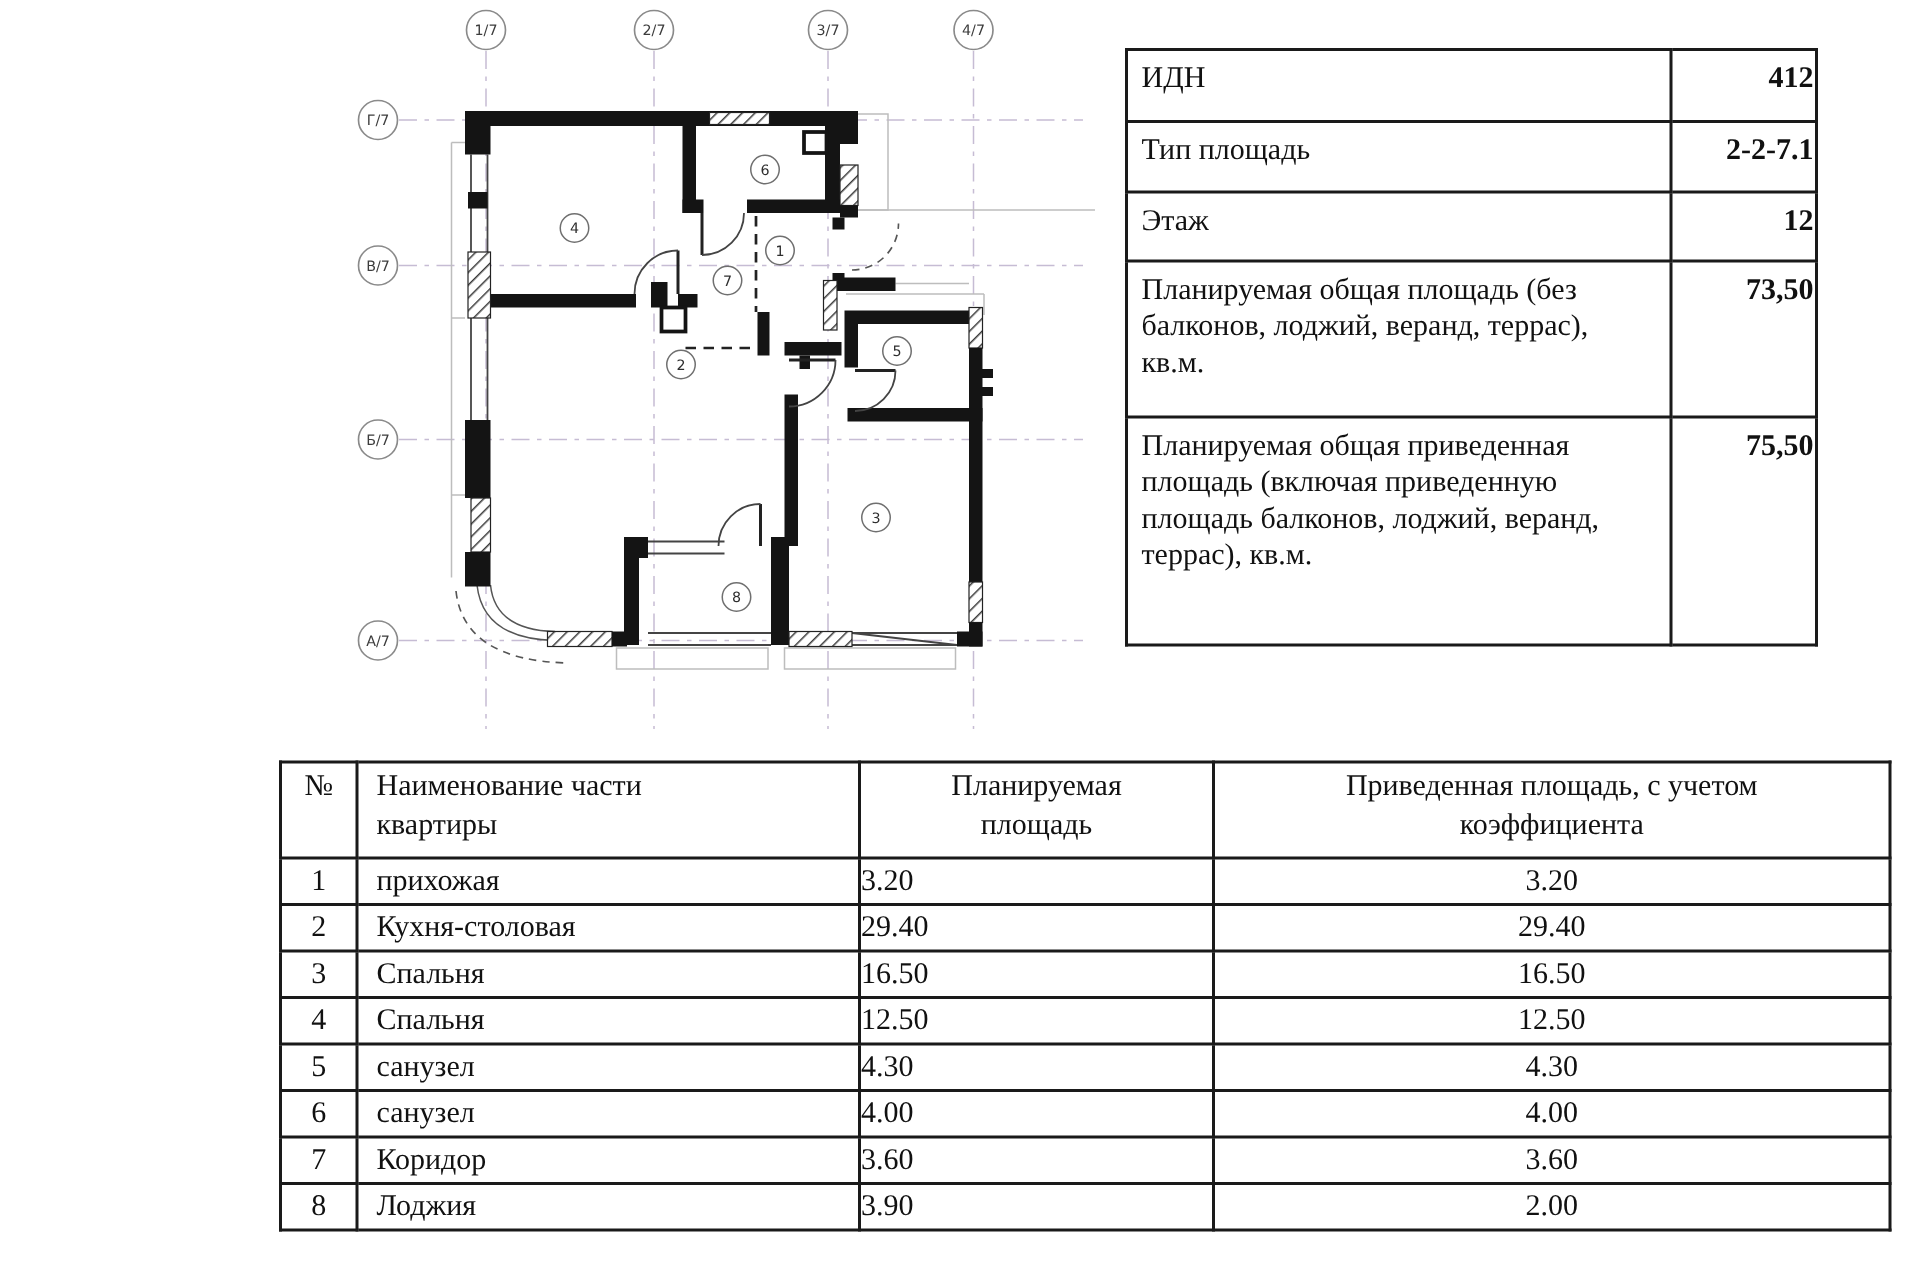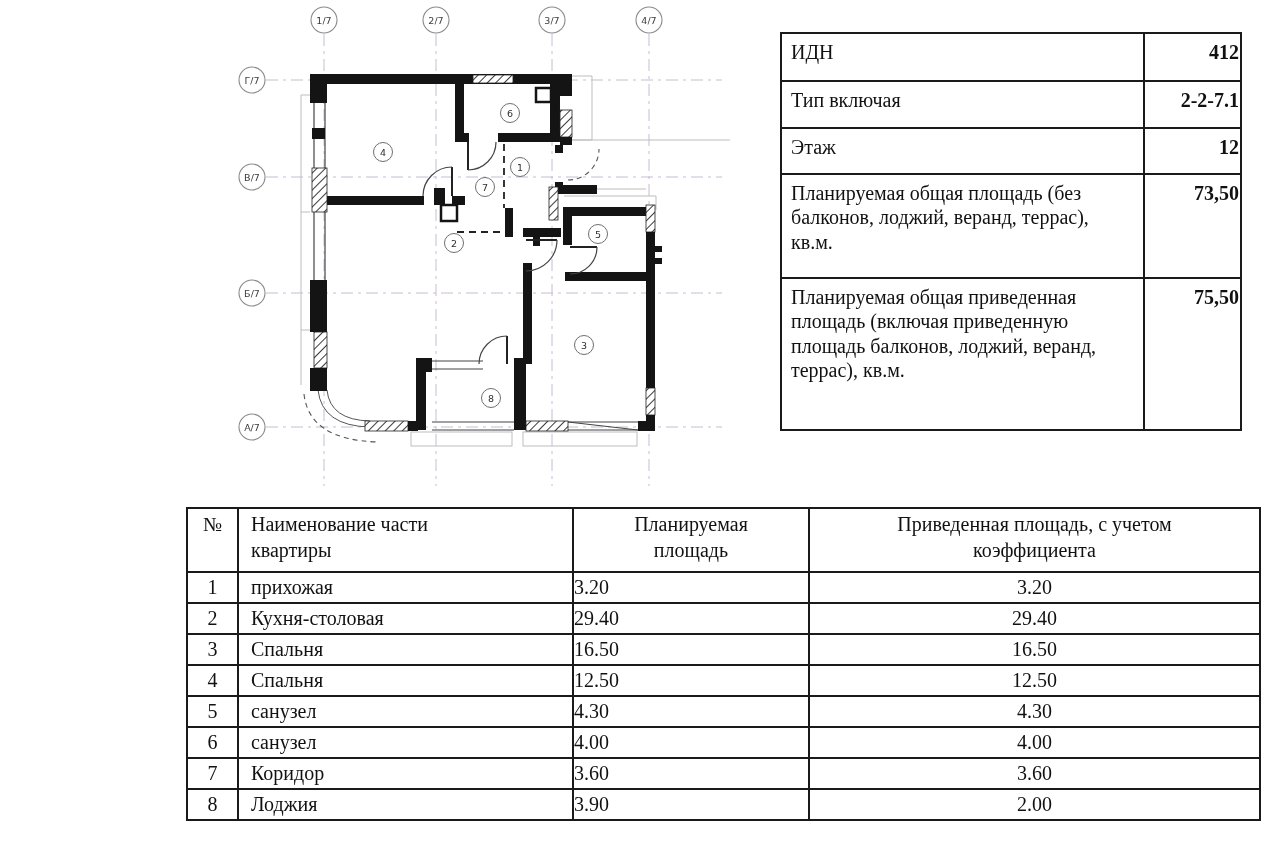--- a/index.html
+++ b/index.html
@@ -21,21 +21,21 @@
   .dash-wall{stroke:#222;stroke-width:1.8;stroke-dasharray:7 5;fill:none;}
   .dash-arc{stroke:#555;stroke-width:1.1;stroke-dasharray:5 4;fill:none;}
   .axis-circle{fill:#fff;stroke:#8a8a8a;stroke-width:1.1;}
   .axis-text{font-family:"DejaVu Sans", sans-serif;font-size:9.5px;fill:#3c3c3c;text-anchor:middle;}
   .room-circle{fill:#fff;stroke:#6f6f6f;stroke-width:1;}
   .room-text{font-family:"DejaVu Sans", sans-serif;font-size:9.5px;fill:#2e2e2e;text-anchor:middle;}
   .shaft{fill:#fff;stroke:var(--wall);stroke-width:2.5;}
   
   table{border-collapse:collapse;table-layout:fixed;}
   td,th{border:2px solid var(--border);font-weight:normal;}
-  .info-table{position:absolute;left:780px;top:32px;width:437px;font-size:20px;}
+  .info-table{position:absolute;left:750px;top:32px;width:437px;font-size:20px;}
   .info-table td{vertical-align:top;line-height:1.22;}
   .info-table .lbl{padding:6px 8px 4px 9px;width:344px;}
   .info-table .val{width:93px;text-align:right;font-weight:bold;padding-top:6px;}
   .rooms-table{position:absolute;left:186px;top:507px;width:1053px;font-size:20px;}
   .rooms-table th{vertical-align:top;line-height:1.3;padding:2px 0 4px 0;}
   .rooms-table th .w1{display:inline-block;width:230px;text-align:left;}
   .rooms-table th .w2{display:inline-block;width:150px;}
   .rooms-table th .w3{display:inline-block;width:330px;}
   .rooms-table td{height:29px;padding:0;line-height:29px;white-space:nowrap;overflow:hidden;}
   .c-num{width:49px;text-align:center;}
@@ -263,21 +263,21 @@
     </g>
   </svg>
 
   <table class="info-table">
     <tbody>
       <tr>
         <td class="lbl" style="height:36px">ИДН</td>
         <td class="val">412</td>
       </tr>
       <tr>
-        <td class="lbl" style="height:35px">Тип включая</td>
+        <td class="lbl" style="height:35px">Тип площадь</td>
         <td class="val">2-2-7.1</td>
       </tr>
       <tr>
         <td class="lbl" style="height:34px">Этаж</td>
         <td class="val">12</td>
       </tr>
       <tr>
         <td class="lbl" style="height:92px">Планируемая общая площадь (без балконов, лоджий, веранд, террас), кв.м.</td>
         <td class="val">73,50</td>
       </tr>

